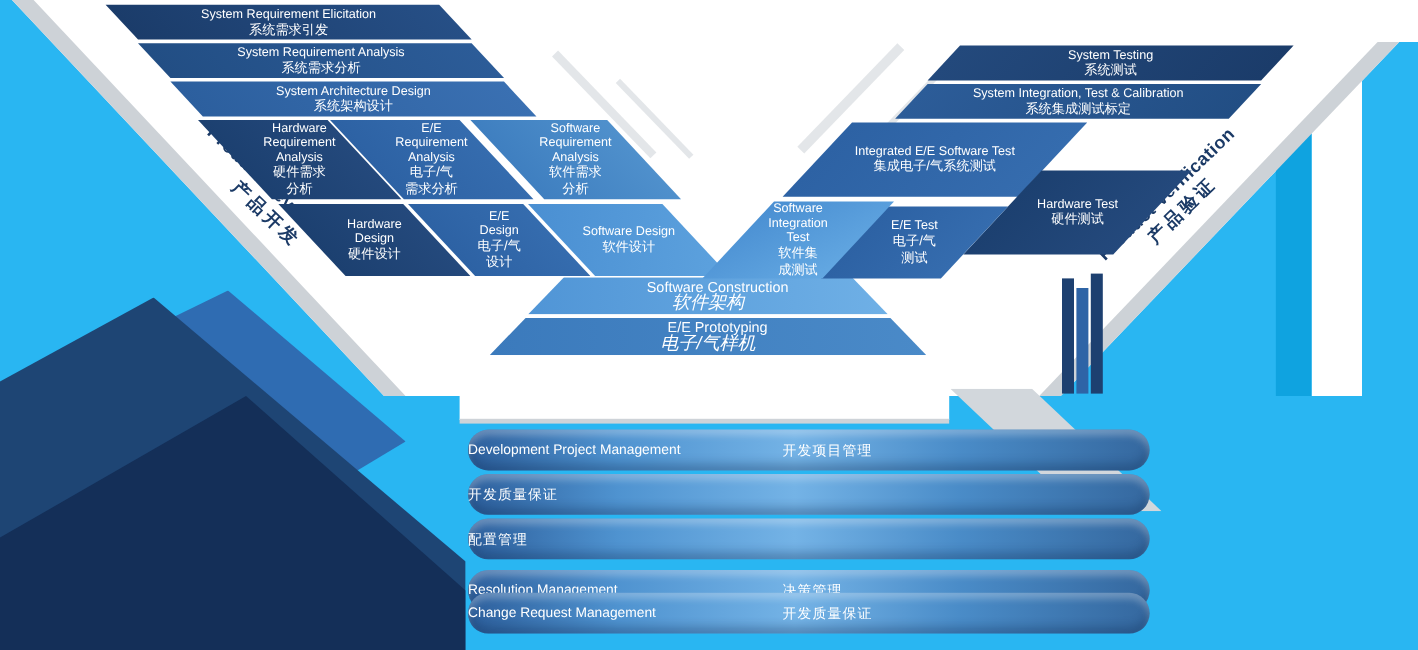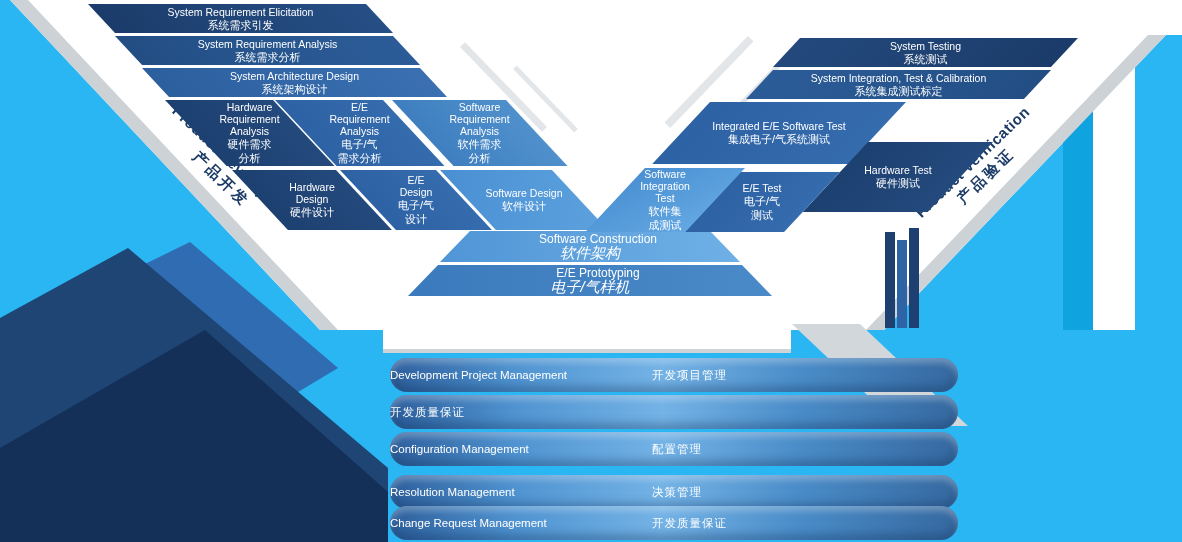--- a/index.html
+++ b/index.html
@@ -187,26 +187,25 @@
 
   <div>
     <div class="bar" style="top:358px;">
       <span class="en">Development Project Management</span>
       <span class="cn">开发项目管理</span>
     </div>
     <div class="bar" style="top:395px;">
       <span class="cn">开发质量保证</span>
     </div>
     <div class="bar" style="top:432px;">
-      <span class="en">Configuration Management</span>
       <span class="cn">配置管理</span>
     </div>
     <div class="bar" style="top:475px;">
       <span class="en">Resolution Management</span>
       <span class="cn">决策管理</span>
     </div>
-    <div class="bar" style="top:506px;">
+    <div class="bar" style="top:494px;">
       <span class="en">Change Request Management</span>
       <span class="cn">开发质量保证</span>
     </div>
   </div>
 
 </div>
 
 </body></html>

